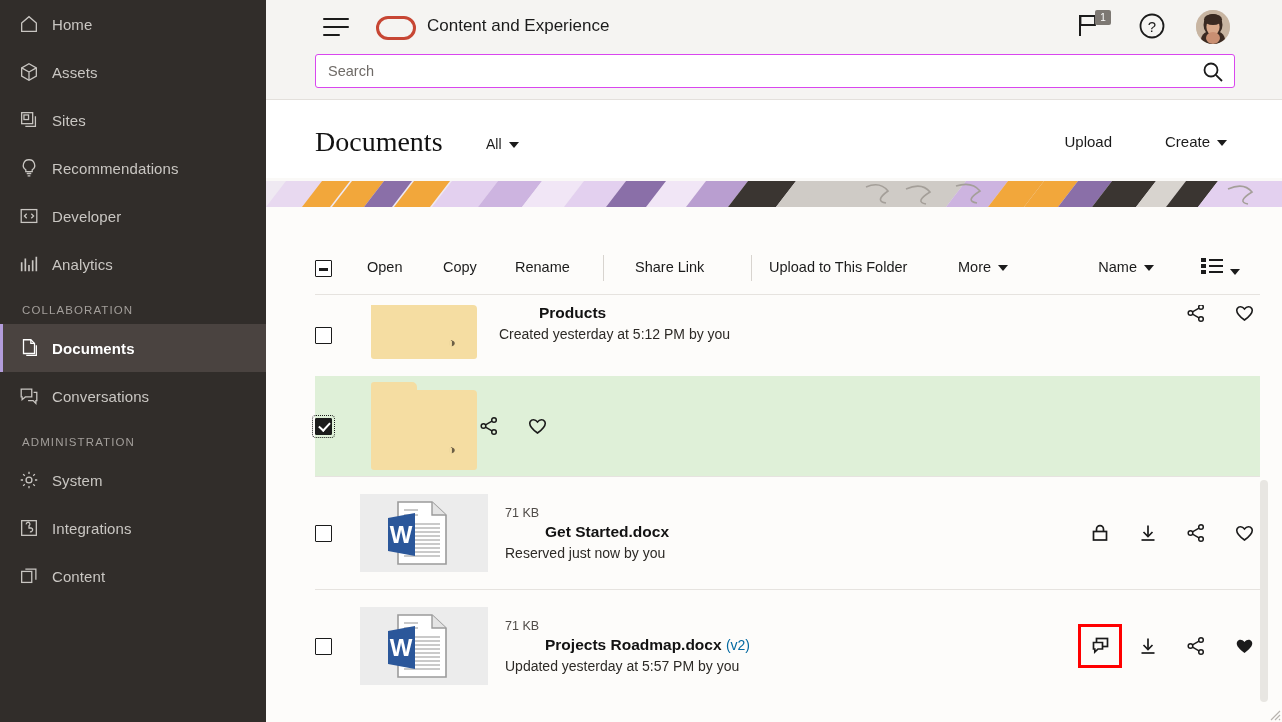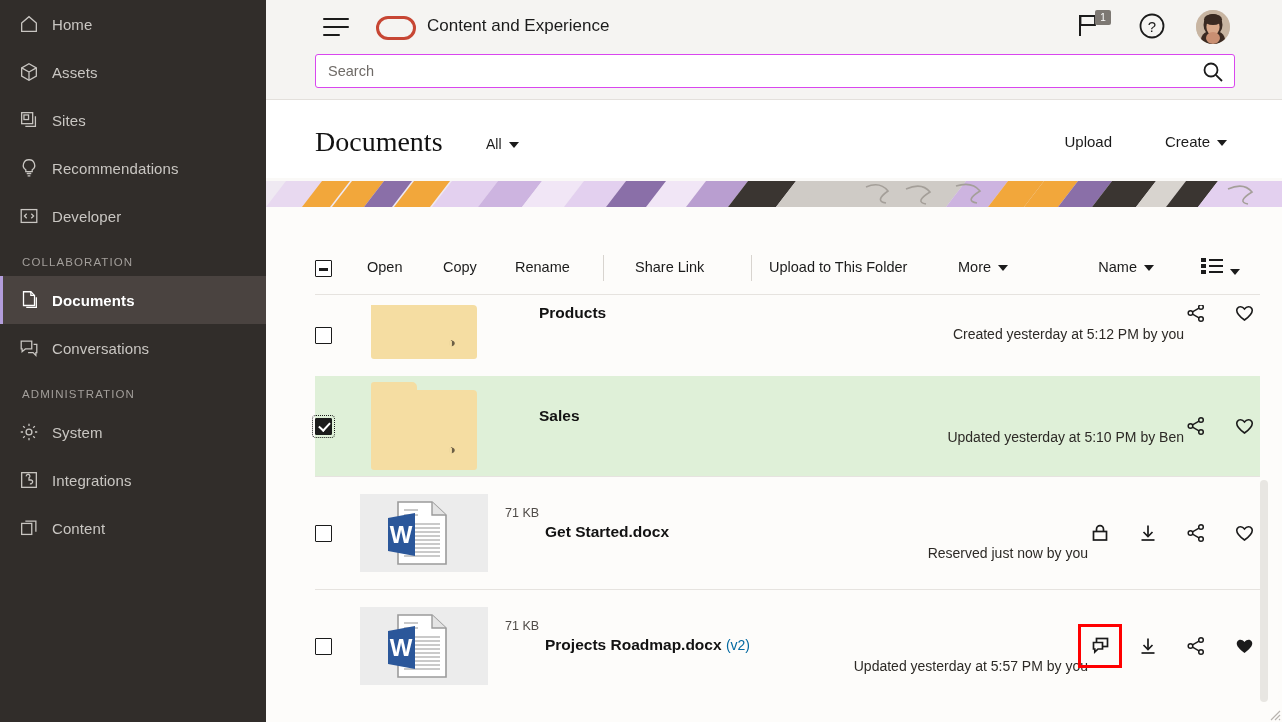--- a/index.html
+++ b/index.html
@@ -139,21 +139,21 @@
     position:absolute; right:16px; bottom:10px; width:13px; height:13px;
     color:#6b5e45; font-size:13px; line-height:13px; font-weight:bold;
   }
   .doc-thumb {
     width:128px; height:78px; background:#ececec; position:relative; flex:none; margin-left:5px;
   }
   .meta { margin-left:22px; flex:1; }
   .meta .size { font-size:12.5px; color:#4f4b47; margin-bottom:3px; }
   .meta .name { font-size:15.5px; color:#121212; font-weight:bold;margin-left:40px; }
   .meta .name .ver { font-weight:normal; font-size:14px; color:#0369a1; }
-  .meta .sub { font-size:14px; color:#2d2a26; margin-top:4px;text-align:right; }
+  .meta .sub { font-size:14px; color:#2d2a26; margin-top:4px; }
   .acts { display:flex; align-items:center; gap:24px; margin-right:4px; }
   .acts .act { width:24px; height:24px; display:flex; align-items:center; justify-content:center; cursor:pointer; }
   .hl-box { outline:3px solid #ff0000; outline-offset:7px; }
 
   #scrollbar {
     position:absolute; right:14px; top:273px; width:8px; height:222px;
     background:#e8e6e2; border-radius:4px;
   }
   #resize-grip { position:absolute; right:1px; bottom:1px; width:14px; height:14px; }
   #clip-mask { position:absolute; left:49px; right:22px; top:88px; height:10px; background:#fdfcfa; }
@@ -208,20 +208,28 @@
     <div class="nav-item">
       <span class="ic">
         <svg width="22" height="22" viewBox="0 0 24 24" class="sb-svg">
             <rect x="3.5" y="5" width="17" height="14"></rect>
             <path d="M9.5 9.5 L7 12 L9.5 14.5 M14.5 9.5 L17 12 L14.5 14.5"></path>
           </svg>
       </span>
       <span class="lbl">Developer</span>
     </div>
 
+    <div class="nav-item">
+      <span class="ic">
+        <svg width="22" height="22" viewBox="0 0 24 24" class="sb-svg">
+            <path d="M4 20 V10 M8 20 V6 M12 20 V13 M16 20 V8 M20 20 V4" stroke-width="1.8"></path>
+          </svg>
+      </span>
+      <span class="lbl">Analytics</span>
+    </div>
 
     <div class="nav-section">COLLABORATION</div>
 
     <div class="nav-item active">
       <span class="ic">
         <svg width="22" height="22" viewBox="0 0 24 24" class="sb-svg">
             <path d="M6 3 H14 L18 7 V18 H6 Z"></path>
             <path d="M14 3 V7 H18"></path>
             <path d="M9 20 H20 V9"></path>
           </svg>
@@ -430,24 +438,20 @@
       <div class="cbxcell">
           <span class="cbx checked focusring"></span>
         </div>
       <div class="thumb" style="height:88px">
         <div class="folder-ic" style="height:88px">
           <div class="tab"></div>
             <div class="body" style="height:80px"></div>
           <div class="glyph" style="bottom:14px">◑</div>
         </div>
       </div>
-      <div class="meta">
-        <div class="name">Sales</div>
-        <div class="sub">Updated yesterday at 5:10 PM by Ben</div>
-      </div>
       <div class="acts">
         <span class="act">
           <svg width="20" height="20" viewBox="0 0 20 20" fill="none" stroke="#1b1b1b" stroke-width="1.5">
               <circle cx="15" cy="4" r="2.3"></circle>
               <circle cx="4.5" cy="10" r="2.3"></circle>
               <circle cx="15" cy="16" r="2.3"></circle>
               <path d="M13 5.2 L6.5 8.8 M6.5 11.2 L13 14.8"></path>
             </svg>
         </span>
         <span class="act">

